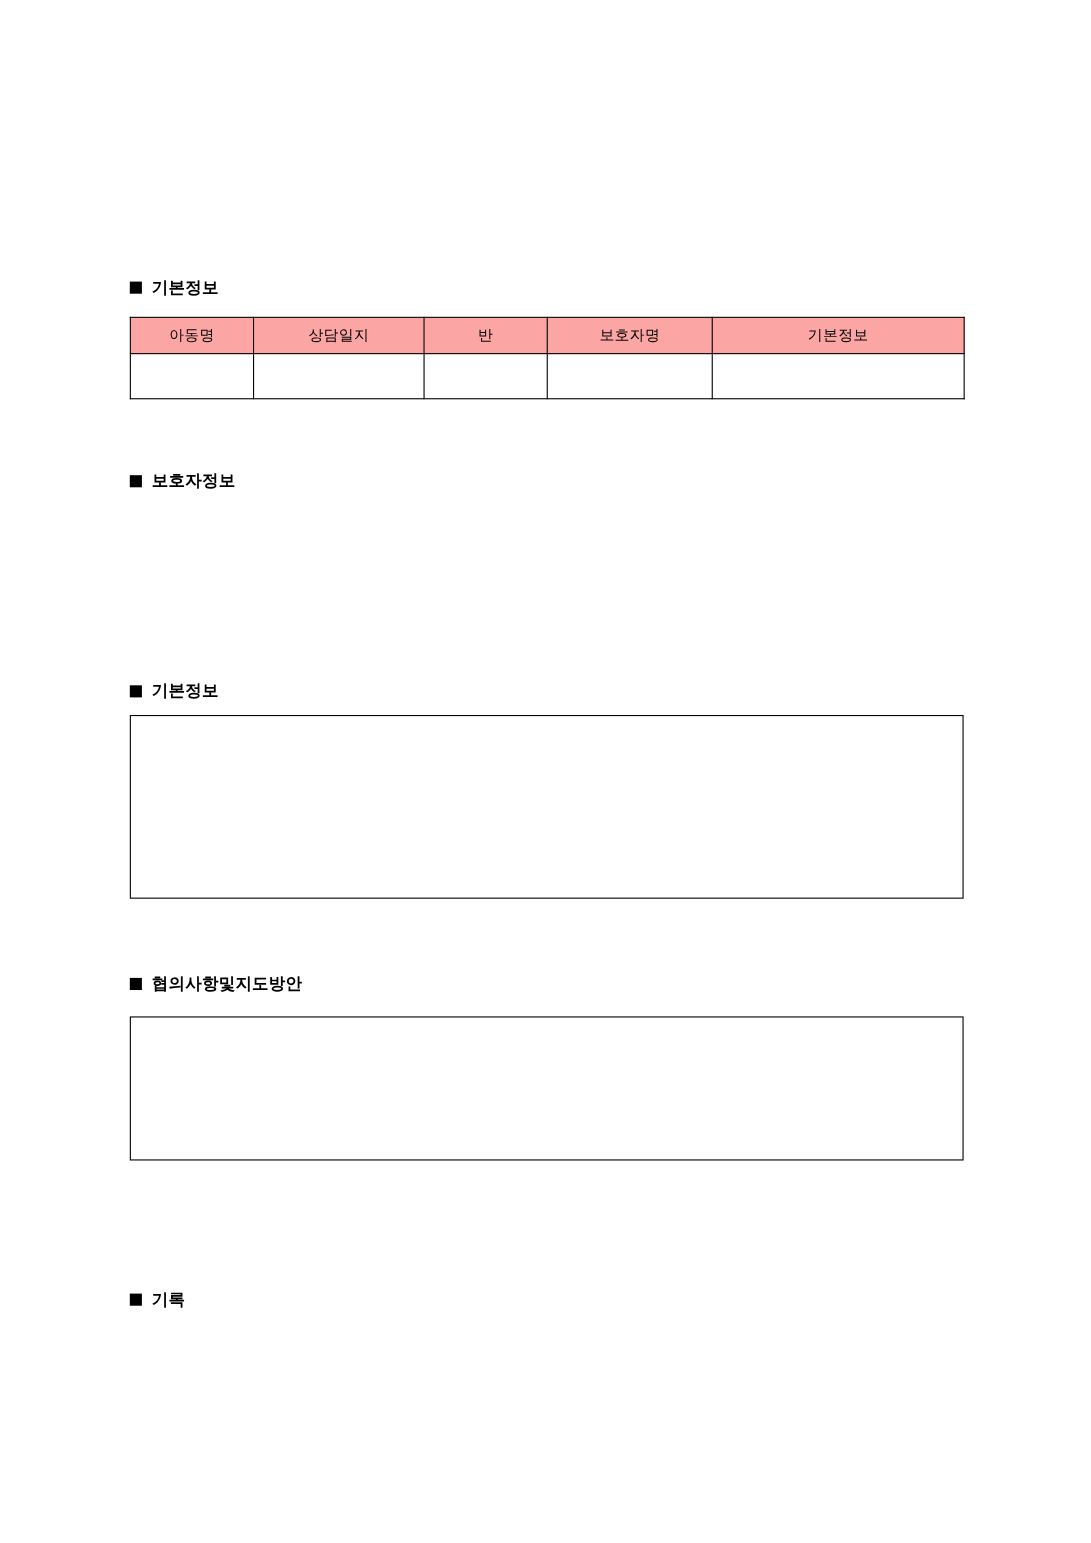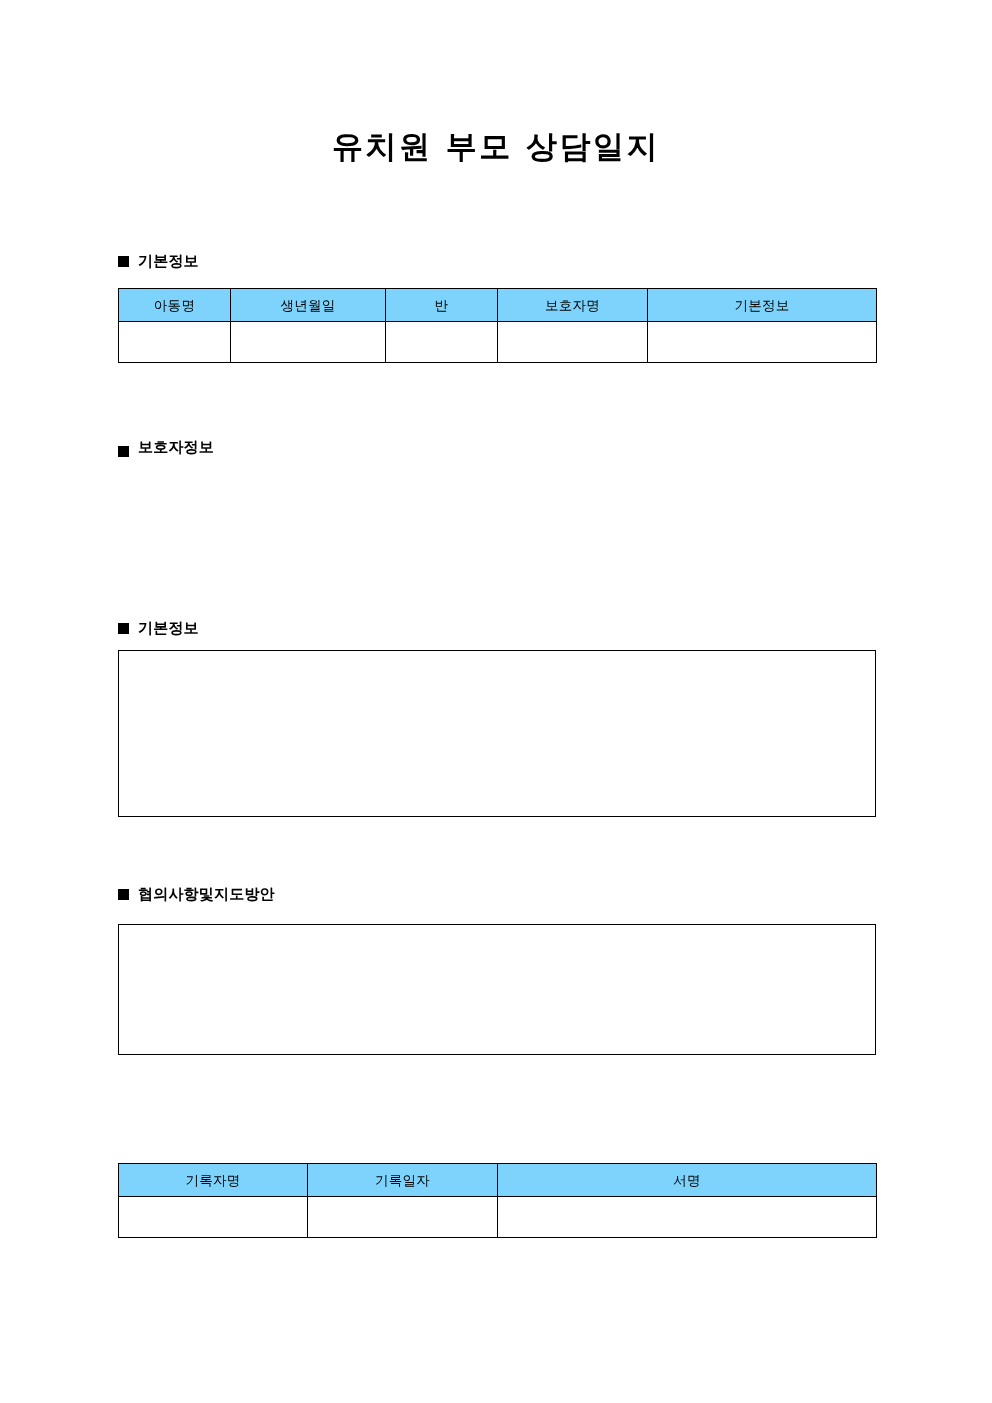--- a/index.html
+++ b/index.html
@@ -69,21 +69,21 @@
   table.form-table th,
   table.form-table td {
     border: 1px solid #000000;
     padding: 0;
     margin: 0;
     text-align: center;
     vertical-align: middle;
     font-weight: 400;
   }
   table.form-table th {
-    background: #7dd3fc;
+    background: #fca5a5;
     height: 32px;
     line-height: 32px;
     letter-spacing: 0.3px;
   }
   table.form-table td {
     background: #ffffff;
     height: 40px;
   }
 
   
@@ -92,53 +92,52 @@
     left: 118px;
     width: 758px;
     box-sizing: border-box;
     border: 1px solid #000000;
     background: #ffffff;
   }
 
   
   #heading-basic       { top: 252px; }
   #table-basic         { top: 288px; }
-  #heading-guardian    { top: 438px; align-items: flex-end; }
+  #heading-guardian    { top: 428px; }
   #table-guardian      { top: 473px; }
   #heading-content     { top: 619px; }
   #box-content         { top: 650px; height: 167px; }
   #heading-agreement   { top: 885px; justify-content: flex-end; }
   #box-agreement       { top: 924px; height: 131px; }
   #heading-record      { top: 1127px; margin-top: 45px; }
   #table-record        { top: 1163px; }
 </style>
 </head>
 <body>
 
 <div class="page">
 
-  <div class="doc-title">유치원 부모 상담일지</div>
 
   <div class="section-heading" id="heading-basic">
     <span class="bullet-square"></span>
     <span>기본정보</span>
   </div>
 
   <table class="form-table" id="table-basic">
     <colgroup>
       <col style="width:112px">
         <col style="width:155px">
         <col style="width:112px">
       <col style="width:150px">
         <col style="width:229px">
     </colgroup>
     <thead>
       <tr>
         <th>아동명</th>
-        <th>생년월일</th>
+        <th>상담일지</th>
         <th>반</th>
         <th>보호자명</th>
         <th>기본정보</th>
       </tr>
     </thead>
     <tbody>
       <tr>
         <td></td>
         <td></td>
         <td></td>
@@ -166,35 +165,14 @@
     <span>협의사항및지도방안</span>
   </div>
 
   <div class="text-box" id="box-agreement"></div>
 
   <div class="section-heading" id="heading-record">
     <span class="bullet-square"></span>
     <span>기록</span>
   </div>
 
-  <table class="form-table" id="table-record">
-    <colgroup>
-      <col style="width:189px">
-        <col style="width:190px">
-        <col style="width:379px">
-    </colgroup>
-    <thead>
-      <tr>
-        <th>기록자명</th>
-        <th>기록일자</th>
-        <th>서명</th>
-      </tr>
-    </thead>
-    <tbody>
-      <tr>
-        <td></td>
-        <td></td>
-        <td></td>
-      </tr>
-    </tbody>
-  </table>
 
 </div>
 
 </body></html>

